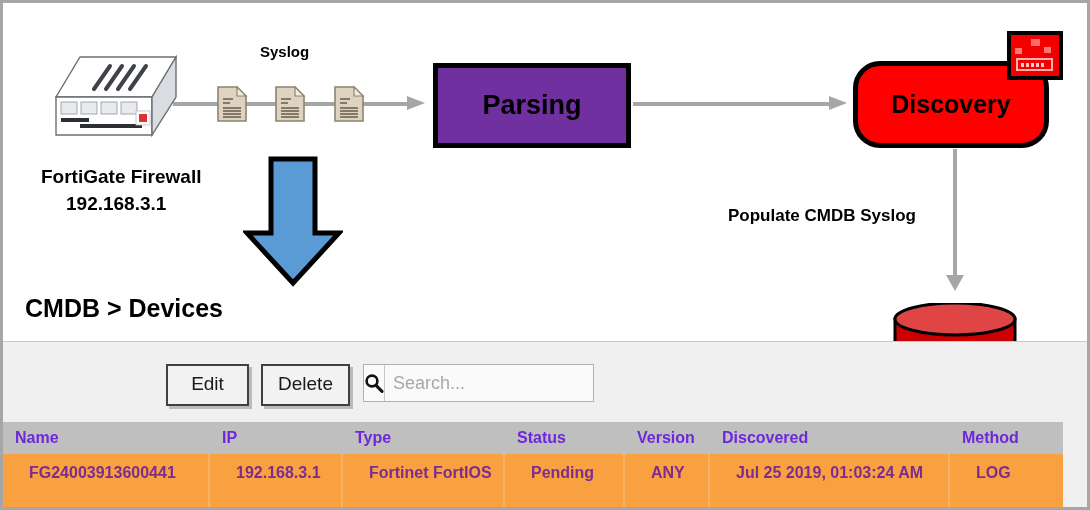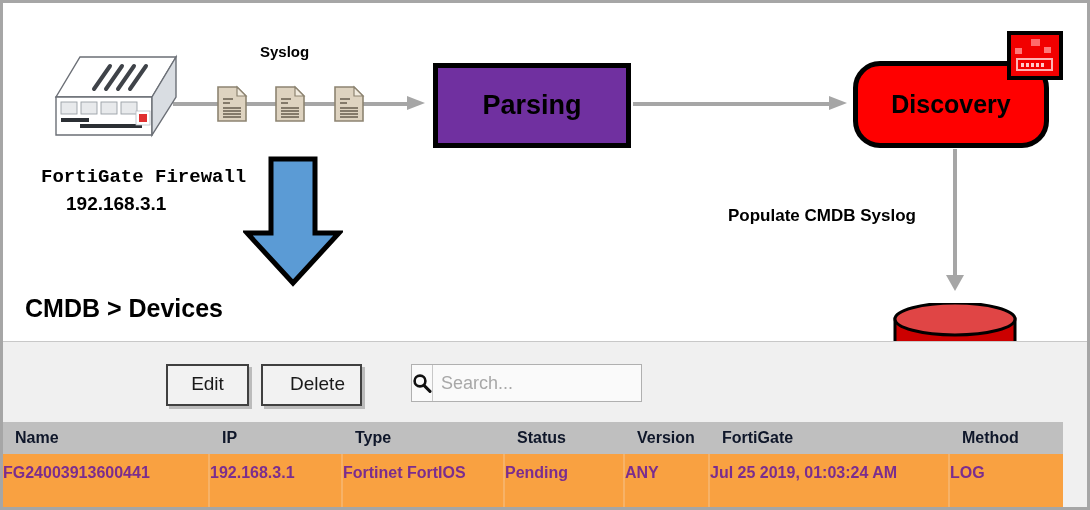--- a/index.html
+++ b/index.html
@@ -55,36 +55,36 @@
 
   .toolbar{position:absolute;left:0;top:0;width:100%;height:80px;}
 
   .btn{
     position:absolute;background:#f2f2f2;border:2px solid #404040;
     box-shadow:3px 3px 0 rgba(0,0,0,.22);
     font-size:19px;color:#1a1a1a;text-align:center;line-height:36px;
     font-family:"Liberation Sans",sans-serif;cursor:pointer;
   }
   .btn.edit{left:163px;top:22px;width:79px;height:38px;}
-  .btn.del{left:258px;top:22px;width:85px;height:38px;padding-left:12px;}
+  .btn.del{left:258px;top:22px;width:85px;height:38px;}
 
   .searchbox{position:absolute;left:360px;top:22px;width:231px;height:38px;
-    background:#fafafa;border:1px solid #b0b0b0;box-sizing:border-box;display:flex;align-items:center;margin-left:48px;}
+    background:#fafafa;border:1px solid #b0b0b0;box-sizing:border-box;display:flex;align-items:center;}
   .searchicon{width:38px;height:100%;display:flex;align-items:center;justify-content:center;
     border-right:1px solid #c8c8c8;box-sizing:border-box;}
   .searchinput{flex:1;border:0;outline:0;background:transparent;font-size:18px;color:#555;
     padding-left:8px;font-family:"Liberation Sans",sans-serif;}
   .searchinput::placeholder{color:#a8a8a8;}
 
   
   .grid{position:absolute;left:0;top:80px;width:1060px;}
   .ghead{display:flex;background:#bfbfbf;height:32px;align-items:center;}
-  .ghead .cell{font-size:16px;font-weight:bold;color:#0f172a;padding-left:12px;box-sizing:border-box;}
+  .ghead .cell{font-size:16px;font-weight:bold;color:#6d28d9;padding-left:12px;box-sizing:border-box;}
   .grow{display:flex;height:54px;background:#f9a141;}
-  .grow .cell{font-size:16px;font-weight:bold;color:#7b2d8e;padding-left:0;padding-top:10px;
+  .grow .cell{font-size:16px;font-weight:bold;color:#7b2d8e;padding-left:26px;padding-top:10px;
     box-sizing:border-box;border-right:2px solid #f7b267;}
   .grow .cell:last-child{border-right:0;}
 
   .c0{width:207px;} .c1{width:133px;} .c2{width:162px;}
   .c3{width:120px;} .c4{width:85px;}  .c5{width:240px;} .c6{width:113px;}
 </style>
 </head>
 <body>
 
 <div class="frame">
@@ -116,21 +116,21 @@
         <rect x="45" y="53" width="16" height="12" fill="#e8eaec" stroke="#9aa0a6" stroke-width="0.9"></rect>
         <rect x="65" y="53" width="16" height="12" fill="#e8eaec" stroke="#9aa0a6" stroke-width="0.9"></rect>
         <rect x="85" y="53" width="16" height="12" fill="#e8eaec" stroke="#9aa0a6" stroke-width="0.9"></rect>
         <rect x="25" y="69" width="28" height="4" fill="#2b2f34"></rect>
         <rect x="44" y="75" width="62" height="4" fill="#2b2f34"></rect>
 
         <rect x="100" y="62" width="14" height="14" fill="#ffffff" stroke="#b7bcc2" stroke-width="0.8"></rect>
         <rect x="103" y="65" width="8" height="8" fill="#e03030"></rect>
       </svg>
     </div>
-    <div class="lbl" style="left:38px;top:163px;font-size:19px;font-family:Liberation Mono, monospace;">FortiGate Firewall</div>
+    <div class="lbl" style="left:38px;top:163px;font-size:19px;">FortiGate Firewall</div>
     <div class="lbl" style="left:63px;top:190px;font-size:19px;">192.168.3.1</div>
 
     <div class="lbl" style="left:257px;top:40px;font-size:15px;">Syslog</div>
 
     <div class="doc" style="left:213px;top:82px;">
       <svg width="32" height="38" viewBox="0 0 32 38">
         <polygon points="2,2 21,2 30,11 30,36 2,36" fill="#ded3c0" stroke="#8d8471" stroke-width="1.6"></polygon>
         <polygon points="21,2 30,11 21,11" fill="#f2ece0" stroke="#8d8471" stroke-width="1.2"></polygon>
         <g stroke="#6d6554" stroke-width="1.6">
           <line x1="7" y1="14" x2="17" y2="14"></line>
@@ -241,21 +241,21 @@
       </div>
     </div>
 
     <div class="grid">
       <div class="ghead">
         <div class="cell c0">Name</div>
         <div class="cell c1">IP</div>
         <div class="cell c2">Type</div>
         <div class="cell c3">Status</div>
         <div class="cell c4">Version</div>
-        <div class="cell c5">FortiGate</div>
+        <div class="cell c5">Discovered</div>
         <div class="cell c6">Method</div>
       </div>
 
       <div class="grow">
         <div class="cell c0">FG24003913600441</div>
         <div class="cell c1">192.168.3.1</div>
         <div class="cell c2">Fortinet FortIOS</div>
         <div class="cell c3">Pending</div>
         <div class="cell c4">ANY</div>
         <div class="cell c5">Jul 25 2019, 01:03:24 AM</div>

